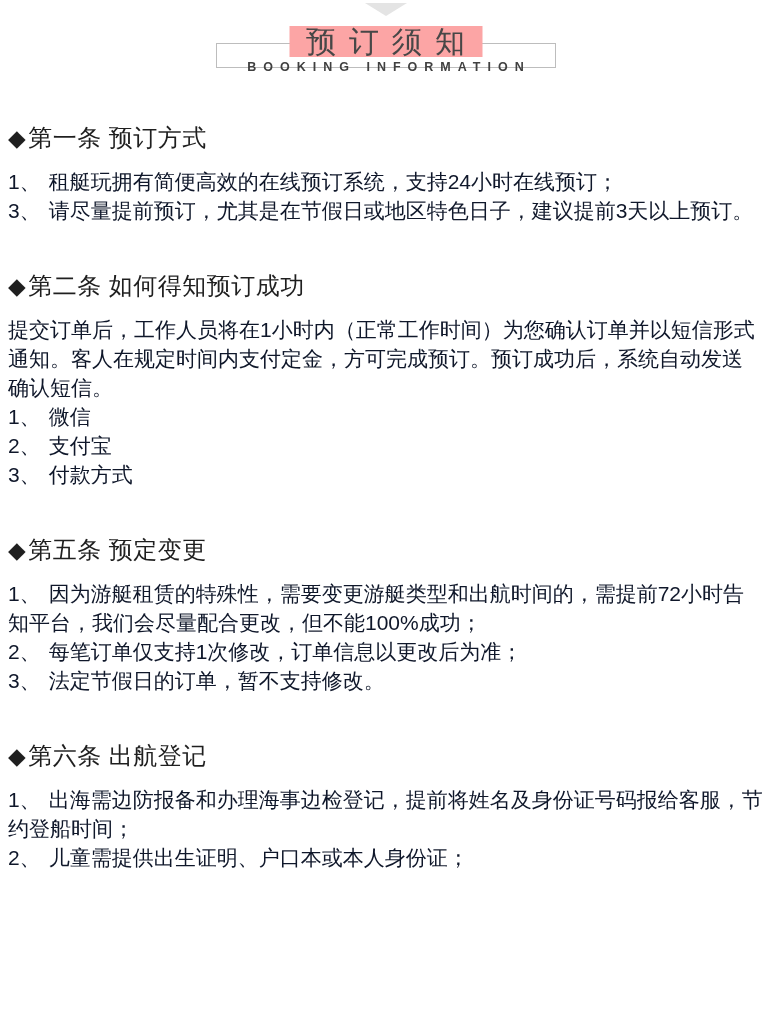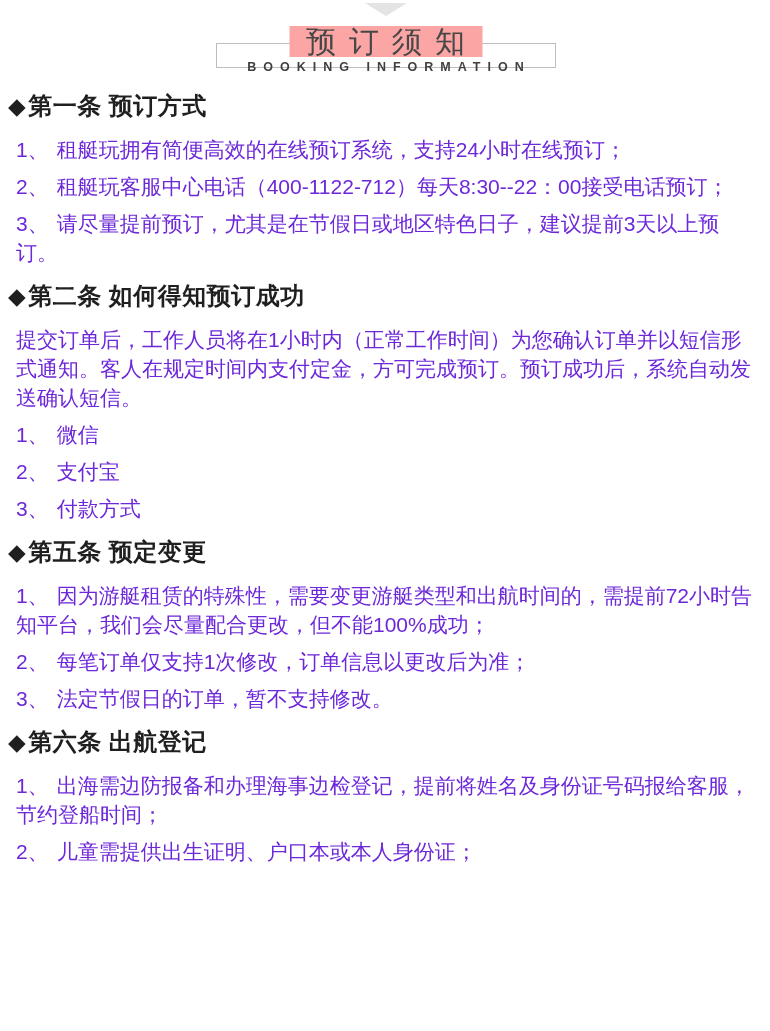--- a/index.html
+++ b/index.html
@@ -46,48 +46,47 @@
     position: absolute; top: 61px; left: 50%;
     transform: translateX(-50%);
     z-index: 2;
     font-size: 12.5px; line-height: 13px; font-weight: 700;
     letter-spacing: 7px; padding-left: 7px;
     color: #404040; white-space: nowrap;
   }
 
   
   .section-heading {
-    margin: 16px 0 16px 0;
-    font-size: 24px; line-height: 26px; font-weight: 700;
+    margin: 48px 0 16px 0;
+    font-size: 24px; line-height: 26px; font-weight: 400;
     color: #1f1f1f; letter-spacing: 0.5px;
   }
   .section:first-of-type .section-heading { margin-top: 19px; }
   .diamond-icon { margin-right: 2px; font-size: 23px; color: #1f1f1f; }
   .text-line {
-    margin: 8px; font-size: 21px; line-height: 29px;
-    color: #6d28d9; font-weight: 400;
+    margin: 0; font-size: 21px; line-height: 29px;
+    color: #0f172a; font-weight: 400;
   }
   .num { margin-right: 8px; }
 </style>
 </head>
 <body>
 
 <div class="page">
 
   <div class="header">
     <div class="arrow-down"></div>
     <div class="title-box"></div>
     <div class="main-title">预订须知</div>
     <div class="sub-title">BOOKING INFORMATION</div>
   </div>
 
   <div class="section">
     <h2 class="section-heading"><span class="diamond-icon">◆</span><span>第一条 预订方式</span></h2>
     <p class="text-line"><span class="num">1、</span><span>租艇玩拥有简便高效的在线预订系统，支持24小时在线预订；</span></p>
-    <p class="text-line"><span class="num">2、</span><span>租艇玩客服中心电话（400-1122-712）每天8:30--22：00接受电话预订；</span></p>
     <p class="text-line"><span class="num">3、</span><span>请尽量提前预订，尤其是在节假日或地区特色日子，建议提前3天以上预订。</span></p>
   </div>
 
   <div class="section">
     <h2 class="section-heading"><span class="diamond-icon">◆</span><span>第二条 如何得知预订成功</span></h2>
     <p class="text-line">提交订单后，工作人员将在1小时内（正常工作时间）为您确认订单并以短信形式通知。客人在规定时间内支付定金，方可完成预订。预订成功后，系统自动发送确认短信。</p>
   </div>
 
 
   <div class="section">

